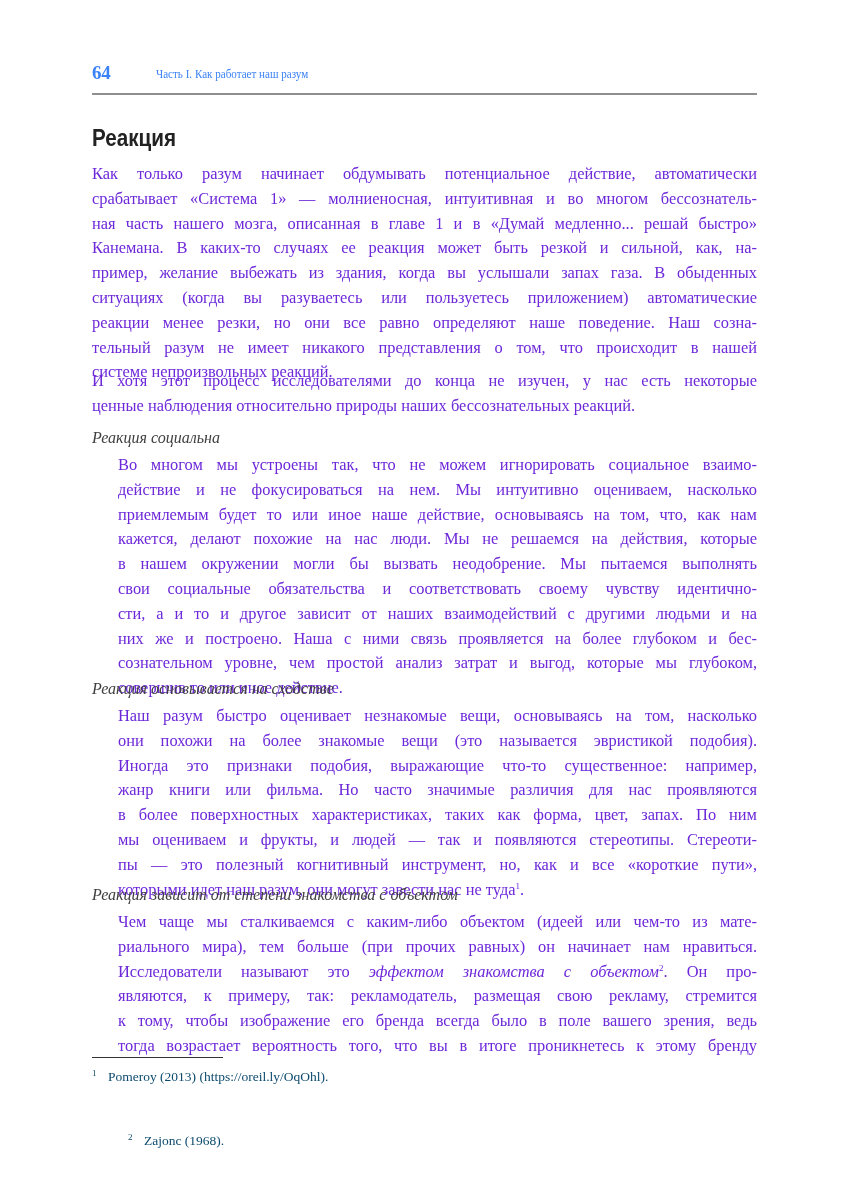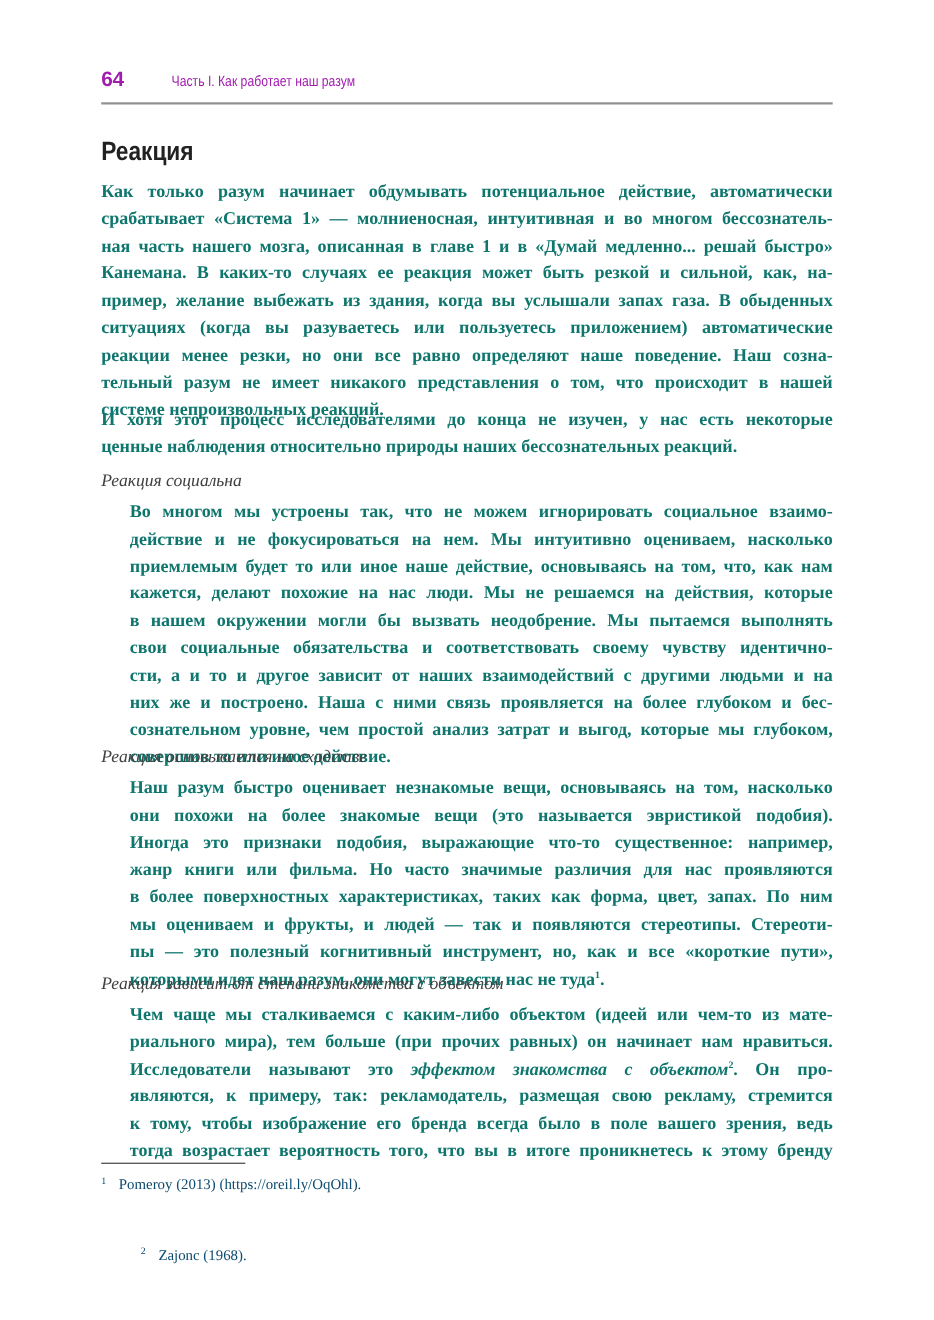--- a/index.html
+++ b/index.html
@@ -19,22 +19,22 @@
       left: 92px;
       top: 0;
       width: 665px;
     }
     .running-head {
       position: absolute;
       top: 62px;
       left: 0;
       width: 665px;
       height: 30px;
-      font-family: Liberation Sans, sans-serif;
-      color: #a21caf;
+      font-family: Liberation Serif, serif;
+      color: #3b82f6;
     }
     .page-number {
       position: absolute;
       left: 0;
       top: 0;
       font-size: 19px;
       font-weight: bold;
       letter-spacing: -0.3px;
     }
     .running-title {
@@ -64,22 +64,21 @@
       color: #222;
       transform: scaleX(0.86);
       transform-origin: left center;
       white-space: nowrap;
     }
     .text {
       font-family: "Liberation Serif", "DejaVu Serif", serif;
       font-size: 16.4px;
       line-height: 24.8px;
       text-align: justify;
-      color: #0f766e;
-      font-weight: bold;
+      color: #6d28d9;
     }
     .text .line {
       display: block;
       text-align: justify;
       text-align-last: justify;
       white-space: nowrap;
       height: 24.8px;
       overflow: visible;
     }
     .text .line.last {

